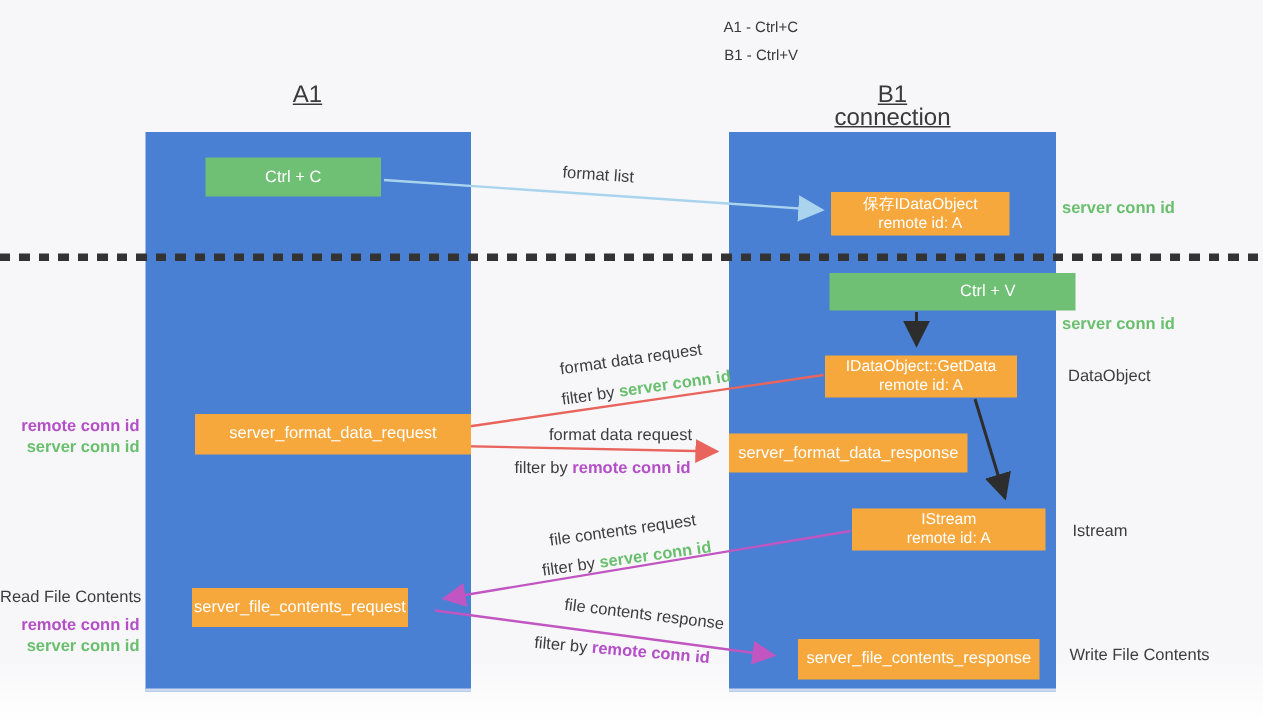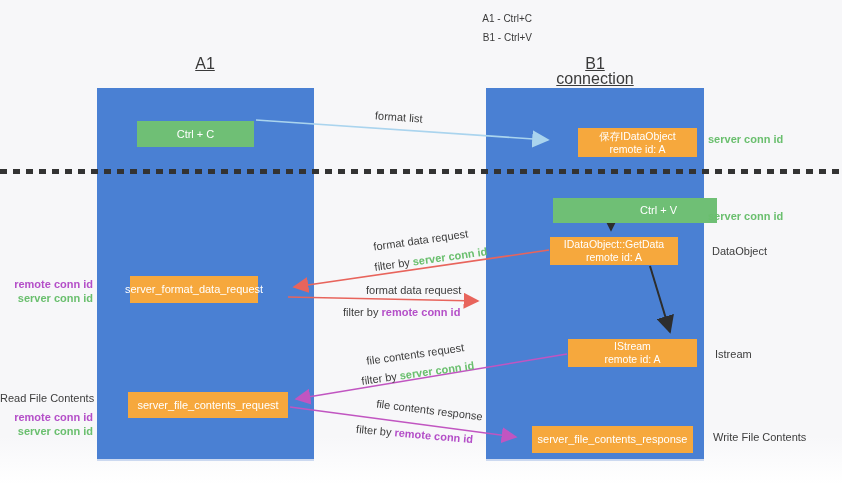--- a/index.html
+++ b/index.html
@@ -23,21 +23,21 @@
   .divider{
     position:absolute; left:0; top:169px; width:842px; height:5px; z-index:2;
     background:repeating-linear-gradient(90deg,#333 0 7px,transparent 7px 13px);
   }
   svg.arrows{position:absolute; left:0; top:0; z-index:3; pointer-events:none;}
   .node{
     position:absolute; z-index:4; display:flex; flex-direction:column;
     align-items:center; justify-content:center; color:#fff; text-align:center;
     font-size:11px; line-height:13px; white-space:nowrap;
   }
-  .green{background:#6fbf75;margin-top:16px;}
+  .green{background:#6fbf75;}
   .orange{background:#f6a83d;}
   .node .s{font-size:10.5px;}
   .lbl{position:absolute; z-index:5; font-size:11px; white-space:nowrap; color:#3d3d3d;}
   .green-t{color:#6abf6e; font-weight:bold;}
   .purple-t{color:#b44fc8; font-weight:bold;}
   .ra{text-align:right;}
   .rot-n8{transform:rotate(-8deg);}
   .rot-p4{transform:rotate(4deg);}
   .rot-p7{transform:rotate(7deg);}
   .rot-p5{transform:rotate(5deg);}
@@ -87,45 +87,48 @@
     <path d="M549,250 L294,287" stroke="#e8645c" stroke-width="1.6" fill="none" marker-end="url(#m-red)"></path>
     <path d="M288,297 L478,301" stroke="#e8645c" stroke-width="1.6" fill="none" marker-end="url(#m-red)"></path>
     <path d="M567,354 L296,399" stroke="#c155c1" stroke-width="1.6" fill="none" marker-end="url(#m-mag)"></path>
     <path d="M290,407 L516,437" stroke="#c155c1" stroke-width="1.6" fill="none" marker-end="url(#m-mag)"></path>
   </svg>
 
   <div class="node green" style="left:137px; top:105px; width:117px; height:26px;">
     <span>Ctrl + C</span>
   </div>
 
-  <div class="node orange two-line" style="left:554px; top:128px; width:119px; height:29px;margin-left:24px;">
+  <div class="node orange two-line" style="left:554px; top:128px; width:119px; height:29px;">
     <span class="s">保存IDataObject</span>
     <span class="s">remote id: A</span>
   </div>
 
   <div class="node green" style="left:553px; top:182px; width:117px; height:25px;padding-left:47px;">
     <span>Ctrl + V</span>
   </div>
 
   <div class="node orange two-line" style="left:550px; top:237px; width:128px; height:28px;">
     <span class="s">IDataObject::GetData</span>
     <span class="s">remote id: A</span>
   </div>
 
-  <div class="node orange" style="left:130px; top:276px; width:128px; height:27px;">
+  <div class="node orange" style="left:130px; top:276px; width:184px; height:27px;">
     <span>server_format_data_request</span>
   </div>
 
+  <div class="node orange" style="left:486px; top:289px; width:159px; height:26px;">
+    <span>server_format_data_response</span>
+  </div>
 
   <div class="node orange two-line" style="left:568px; top:339px; width:129px; height:28px;">
     <span class="s">IStream</span>
     <span class="s">remote id: A</span>
   </div>
 
-  <div class="node orange" style="left:128px; top:392px; width:160px; height:26px;">
+  <div class="node orange" style="left:128px; top:392px; width:144px; height:26px;">
     <span>server_file_contents_request</span>
   </div>
 
   <div class="node orange" style="left:532px; top:426px; width:161px; height:27px;">
     <span>server_file_contents_response</span>
   </div>
 
   <div class="lbl rot-p4" style="left:375px; top:111px;">format list</div>
 
   <div class="lbl rot-n8" style="left:373px; top:234px;">format data request</div>

